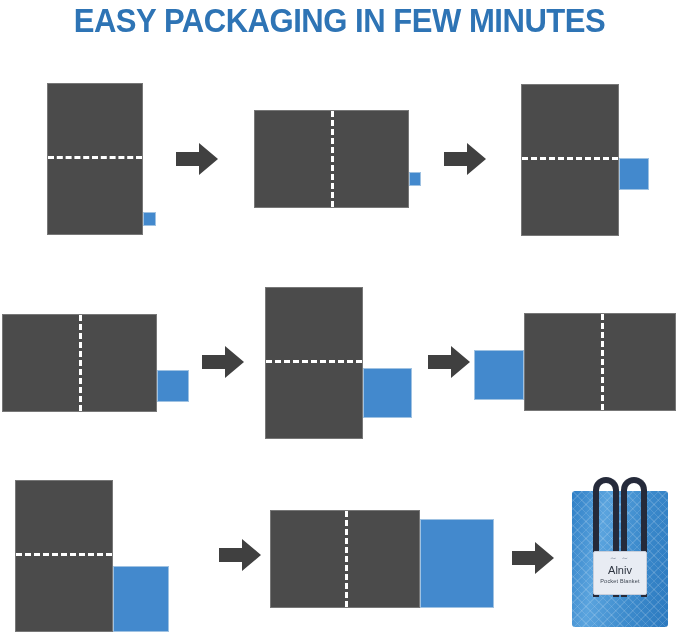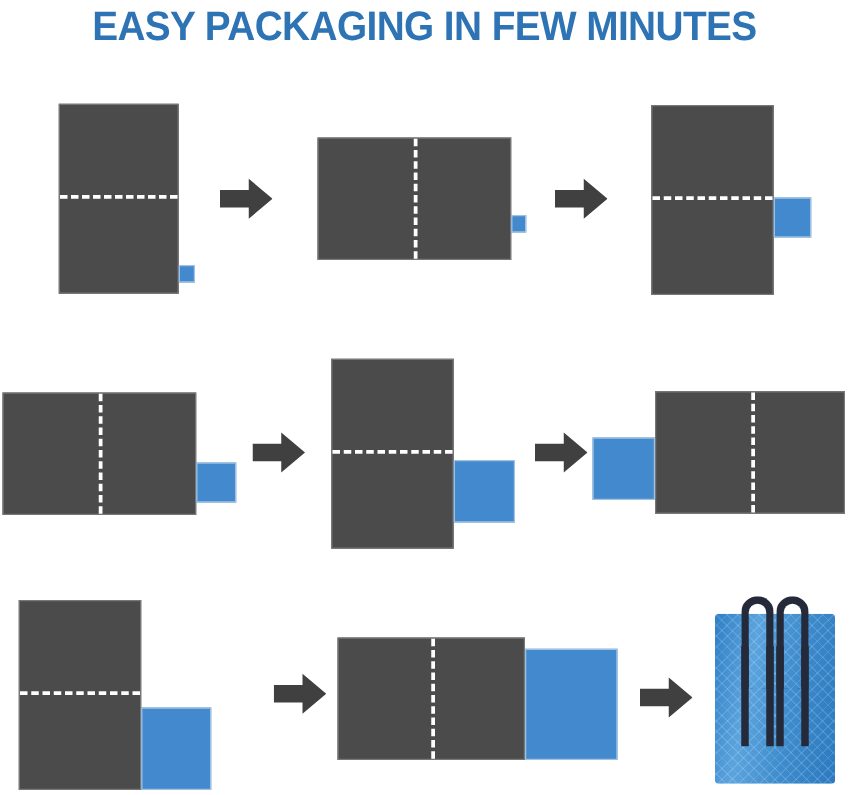--- a/index.html
+++ b/index.html
@@ -215,15 +215,20 @@
   </div>
 
   <div id="bag-wrap">
     <div class="bag-body"></div>
     <div class="bag-handle-tail l1"></div>
     <div class="bag-handle-tail l2"></div>
     <div class="bag-handle-tail r1"></div>
     <div class="bag-handle-tail r2"></div>
     <div class="bag-handle left"></div>
     <div class="bag-handle right"></div>
+    <div class="bag-label">
+      <div class="bag-birds">⁓   ⁓</div>
+      <div class="bag-brand">Alniv</div>
+      <div class="bag-sub">Pocket Blanket</div>
+    </div>
   </div>
 
 </div>
 
 </body></html>

